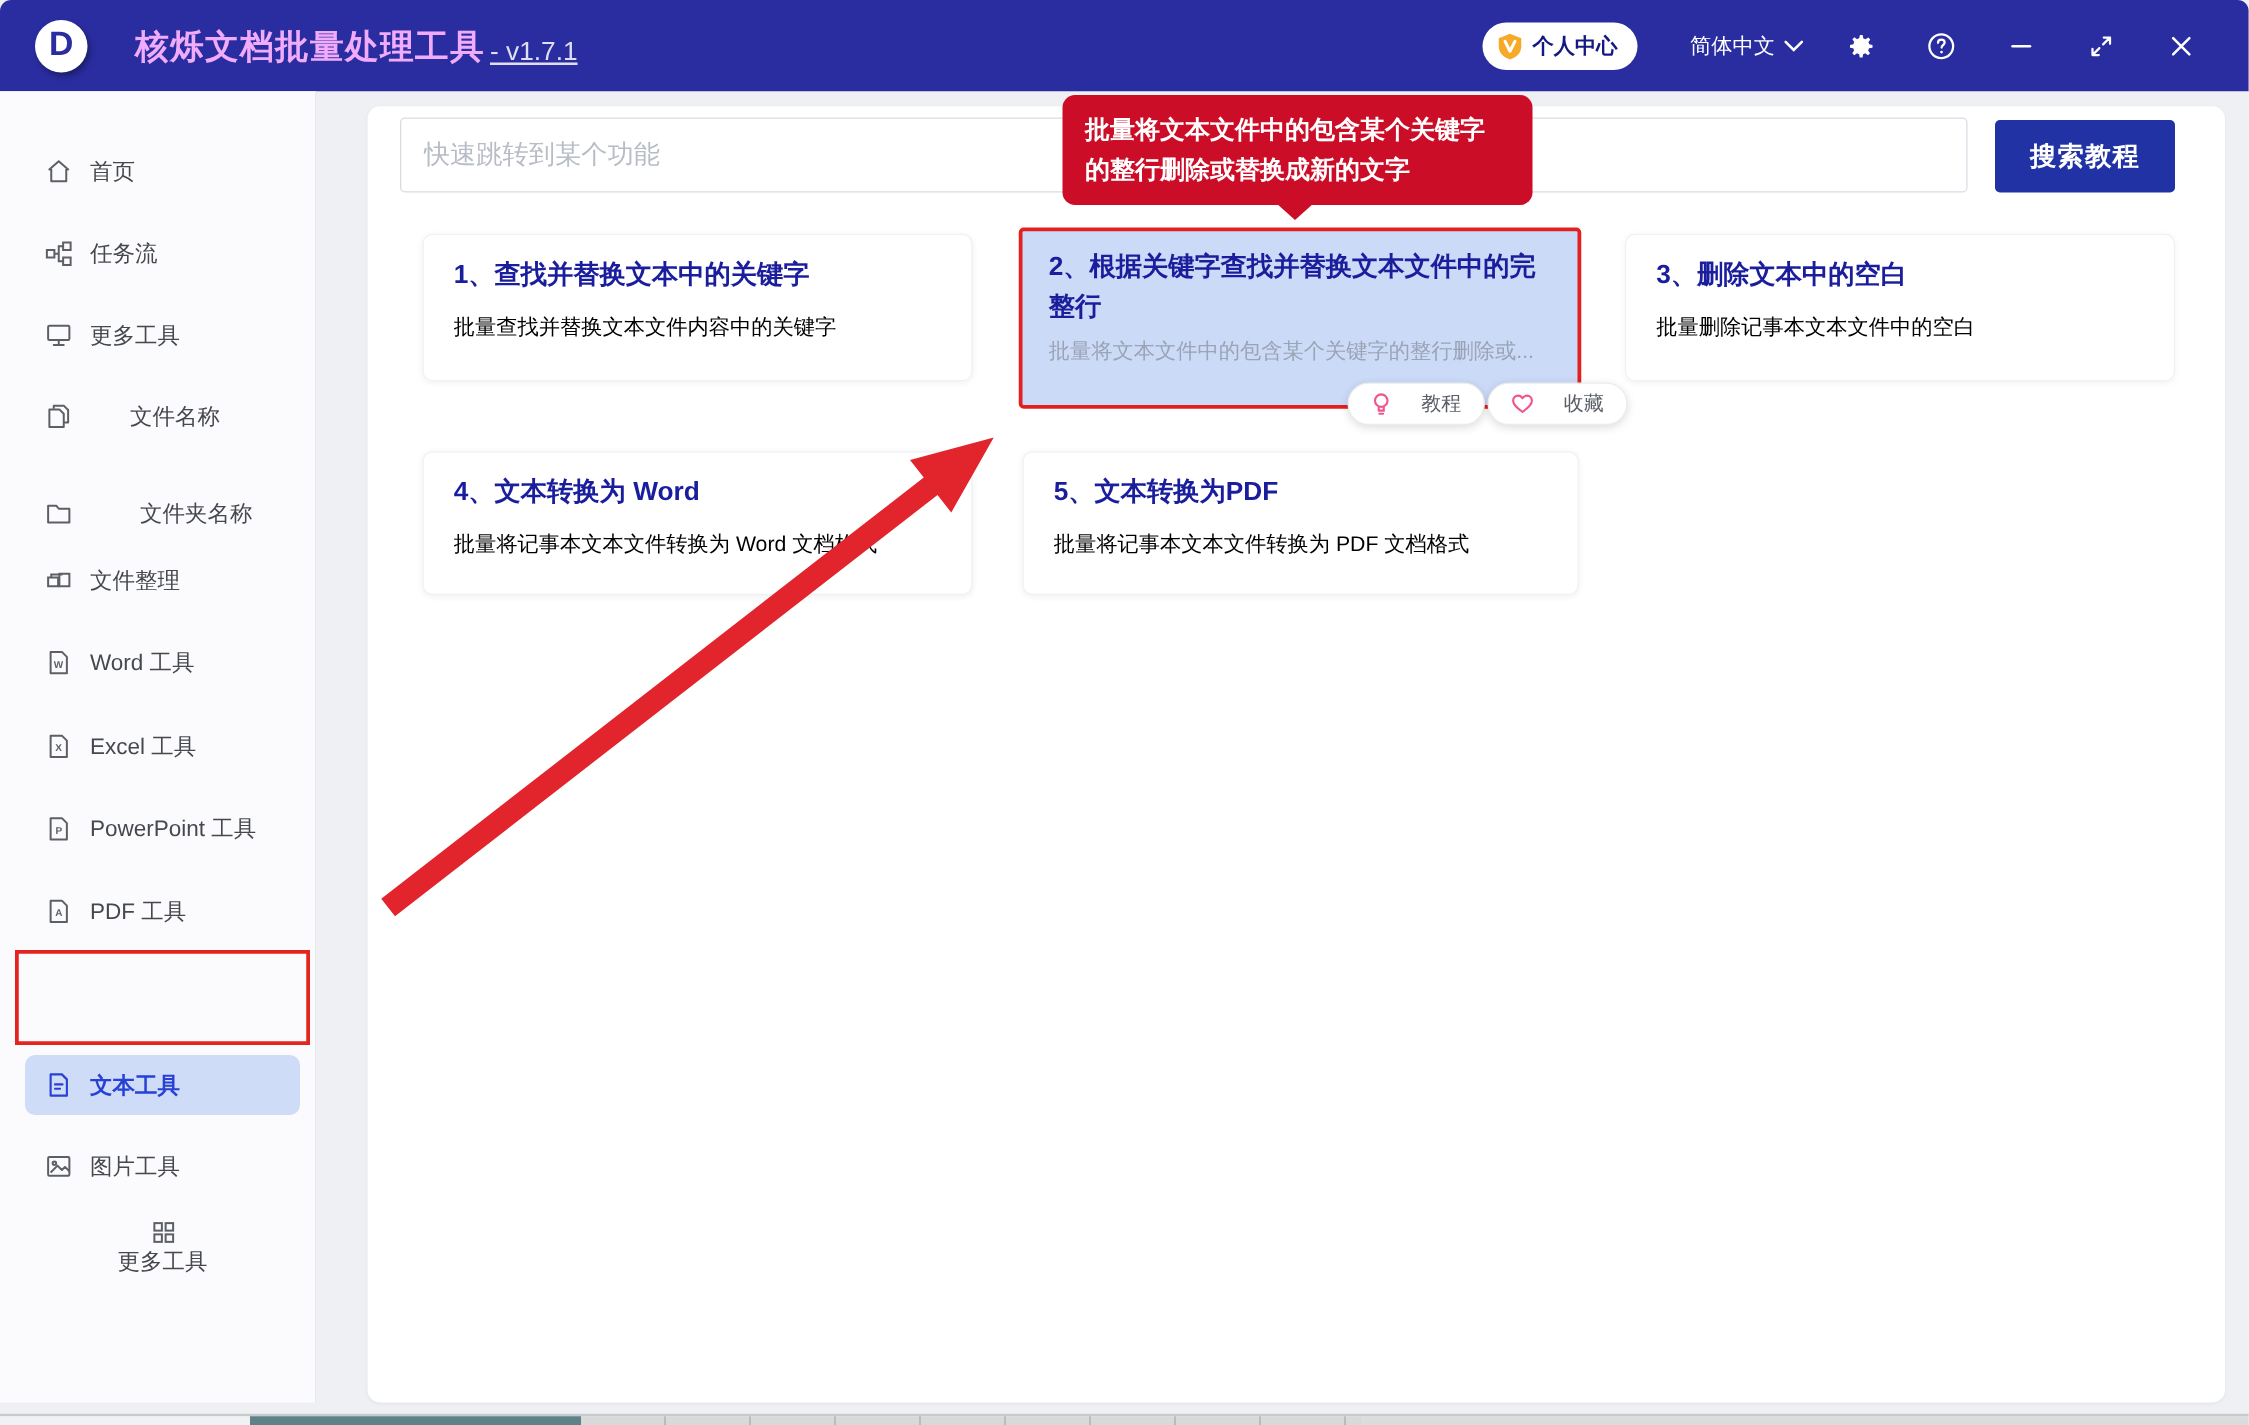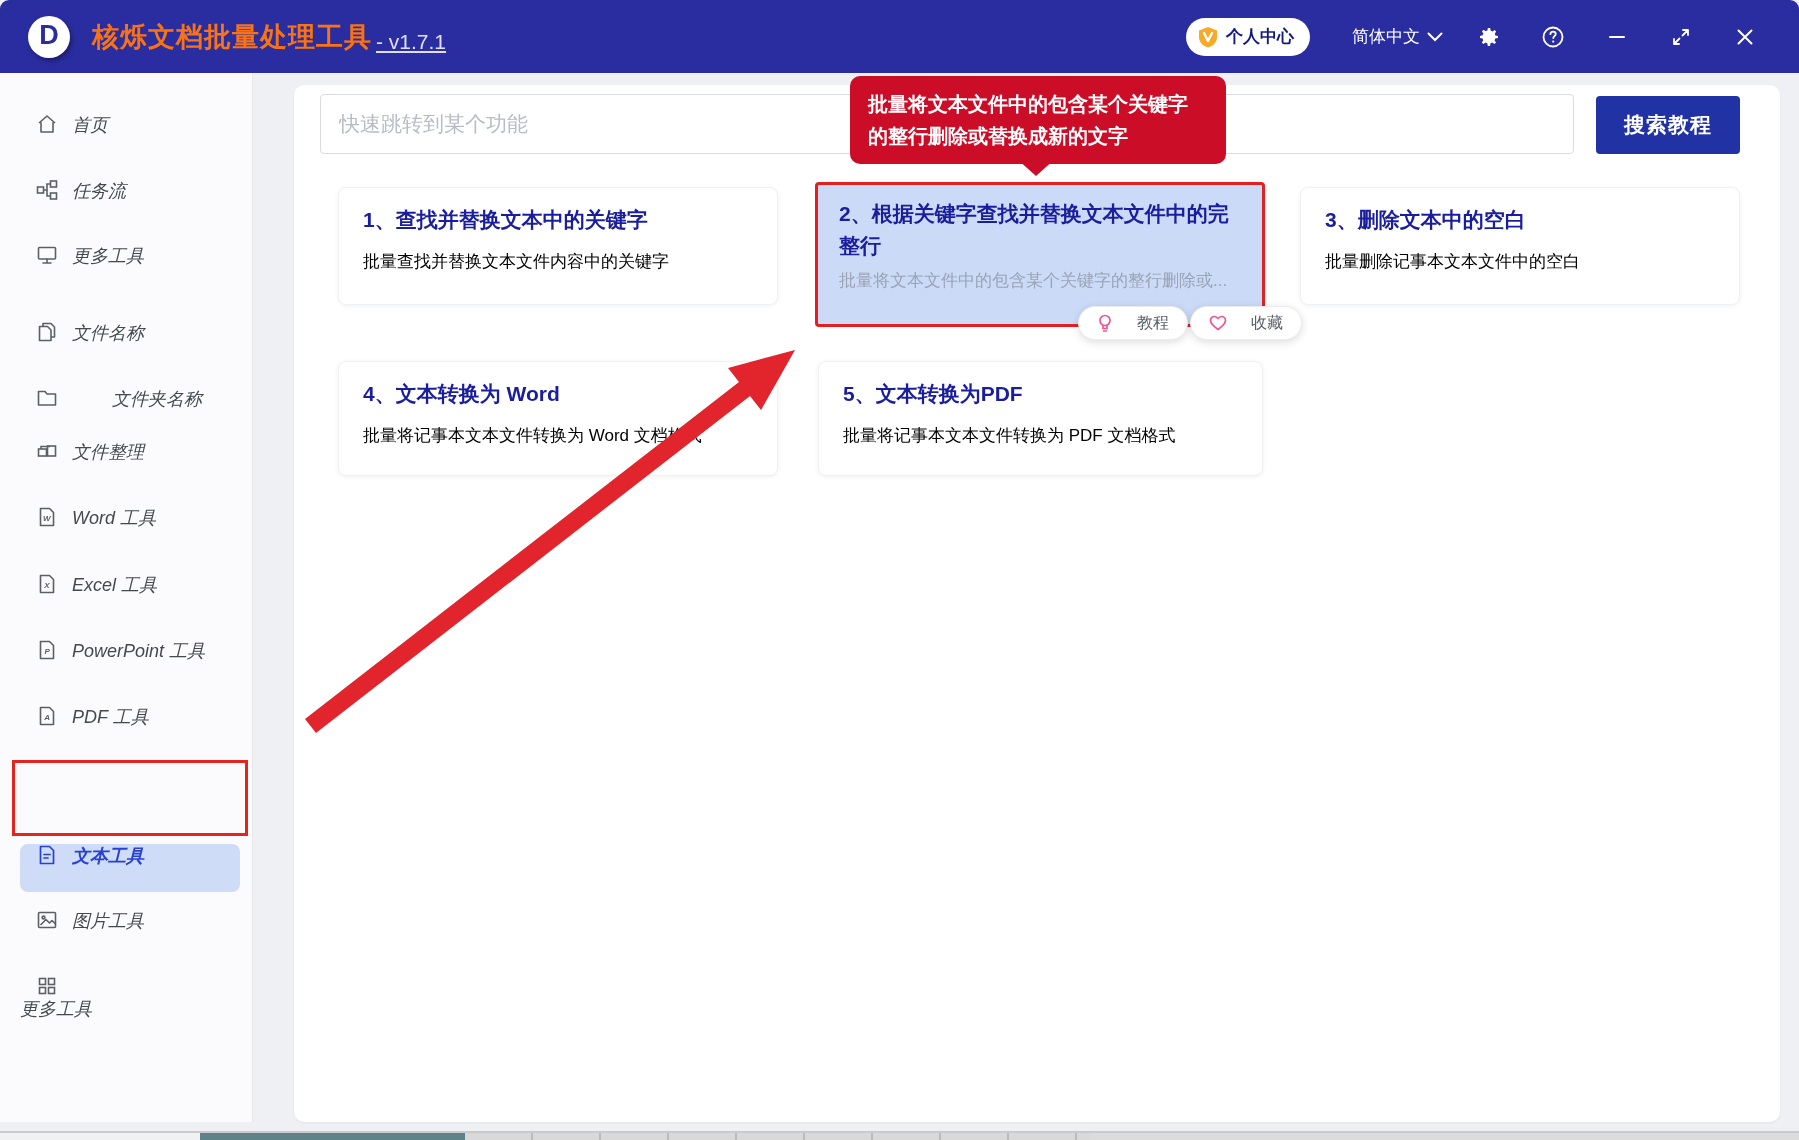--- a/index.html
+++ b/index.html
@@ -15,37 +15,37 @@
   .topbar{
     left:0;top:0;width:1799px;height:73px;background:#2A2DA0;
     display:flex;align-items:center;border-radius:9px 9px 0 0;
   }
   .logo-circle{
     width:42px;height:42px;border-radius:50%;background:#ffffff;
     margin-left:28px;display:flex;align-items:center;justify-content:center;
     box-shadow:2px 3px 5px rgba(0,0,0,.35);flex:0 0 auto;
   }
   .logo-letter{font-size:27px;font-weight:bold;color:#2A2DA0;transform:translateY(-1px);}
-  .app-title{color:#f97316;font-size:27px;font-weight:bold;margin-left:22px;letter-spacing:1px;white-space:nowrap;}
+  .app-title{color:#f0abfc;font-size:27px;font-weight:bold;margin-left:38px;letter-spacing:1px;white-space:nowrap;}
   .app-version{color:rgba(255,255,255,.85);font-size:21px;margin-left:4px;margin-top:10px;white-space:nowrap;text-decoration:underline;}
   .topbar-right{position:absolute;right:22px;top:0;height:73px;display:flex;align-items:center;gap:0;}
   .account-pill{
     height:38px;background:#fff;border-radius:19px;display:flex;align-items:center;
     padding:0 16px 0 12px;gap:8px;cursor:pointer;
   }
   .account-pill span{color:#14197F;font-size:17px;font-weight:bold;white-space:nowrap;}
   .lang{display:flex;align-items:center;gap:7px;color:#fff;font-size:17px;margin-left:42px;cursor:pointer;white-space:nowrap;}
   .tb-icon{width:64px;height:73px;display:flex;align-items:center;justify-content:center;cursor:pointer;}
   .tb-icon svg{display:block;}
 
   
   .sidebar{left:0;top:73px;width:252px;height:1049px;background:#FBFBFD;border-right:1px solid #E7E8EC;}
   .side-item{
     position:absolute;left:20px;width:220px;height:48px;border-radius:8px;
-    display:flex;cursor:pointer;color:#45494F;font-size:18px;font-style:italic;
+    display:flex;align-items:center;cursor:pointer;color:#45494F;font-size:18px;
   }
   .side-item .s-icon{width:22px;height:22px;margin-left:16px;margin-right:14px;color:#5C6066;flex:0 0 auto;}
   .side-item.selected{background:#CEDCF8;color:#2841D4;font-weight:bold;}
   .side-item.selected .s-icon{color:#2841D4;}
   .side-red-box{left:12px;top:760px;width:230px;height:70px;border:3px solid #E3241F;background:transparent;pointer-events:none;z-index:5;}
 
   
   .panel{left:294px;top:85px;width:1486px;height:1037px;background:#ffffff;border-radius:10px;box-shadow:0 1px 3px rgba(0,0,0,.05);}
   .search-input{
     left:320px;top:94px;width:1254px;height:60px;border:1.5px solid #D8DBE2;border-radius:4px;
@@ -186,21 +186,21 @@
   </div>
 
   <div class="side-item" style="top:171px;">
     <svg class="s-icon" viewBox="0 0 22 22" fill="none" stroke="currentColor" stroke-width="1.6" stroke-linecap="round">
       <rect x="2.5" y="3.5" width="17" height="11.5" rx="1"></rect>
         <path d="M11 15 V19 M7 19 H15"></path>
     </svg>
     <span>更多工具</span>
   </div>
 
-  <div class="side-item" style="top:248px;">
+  <div class="side-item" style="top:236px;gap:32px;">
     <svg class="s-icon" viewBox="0 0 22 22" fill="none" stroke="currentColor" stroke-width="1.6" stroke-linejoin="round">
       <path d="M7 5 V2.5 H15 L18.5 6 V16 H15"></path>
       <path d="M3.5 5.5 H11.5 L15 9 V19.5 H3.5 Z"></path>
     </svg>
     <span>文件名称</span>
   </div>
 
   <div class="side-item" style="top:314px;gap:40px;">
     <svg class="s-icon" viewBox="0 0 22 22" fill="none" stroke="currentColor" stroke-width="1.6" stroke-linejoin="round">
       <path d="M2.5 18 V4.5 H9 L11 7 H19.5 V18 Z"></path>

